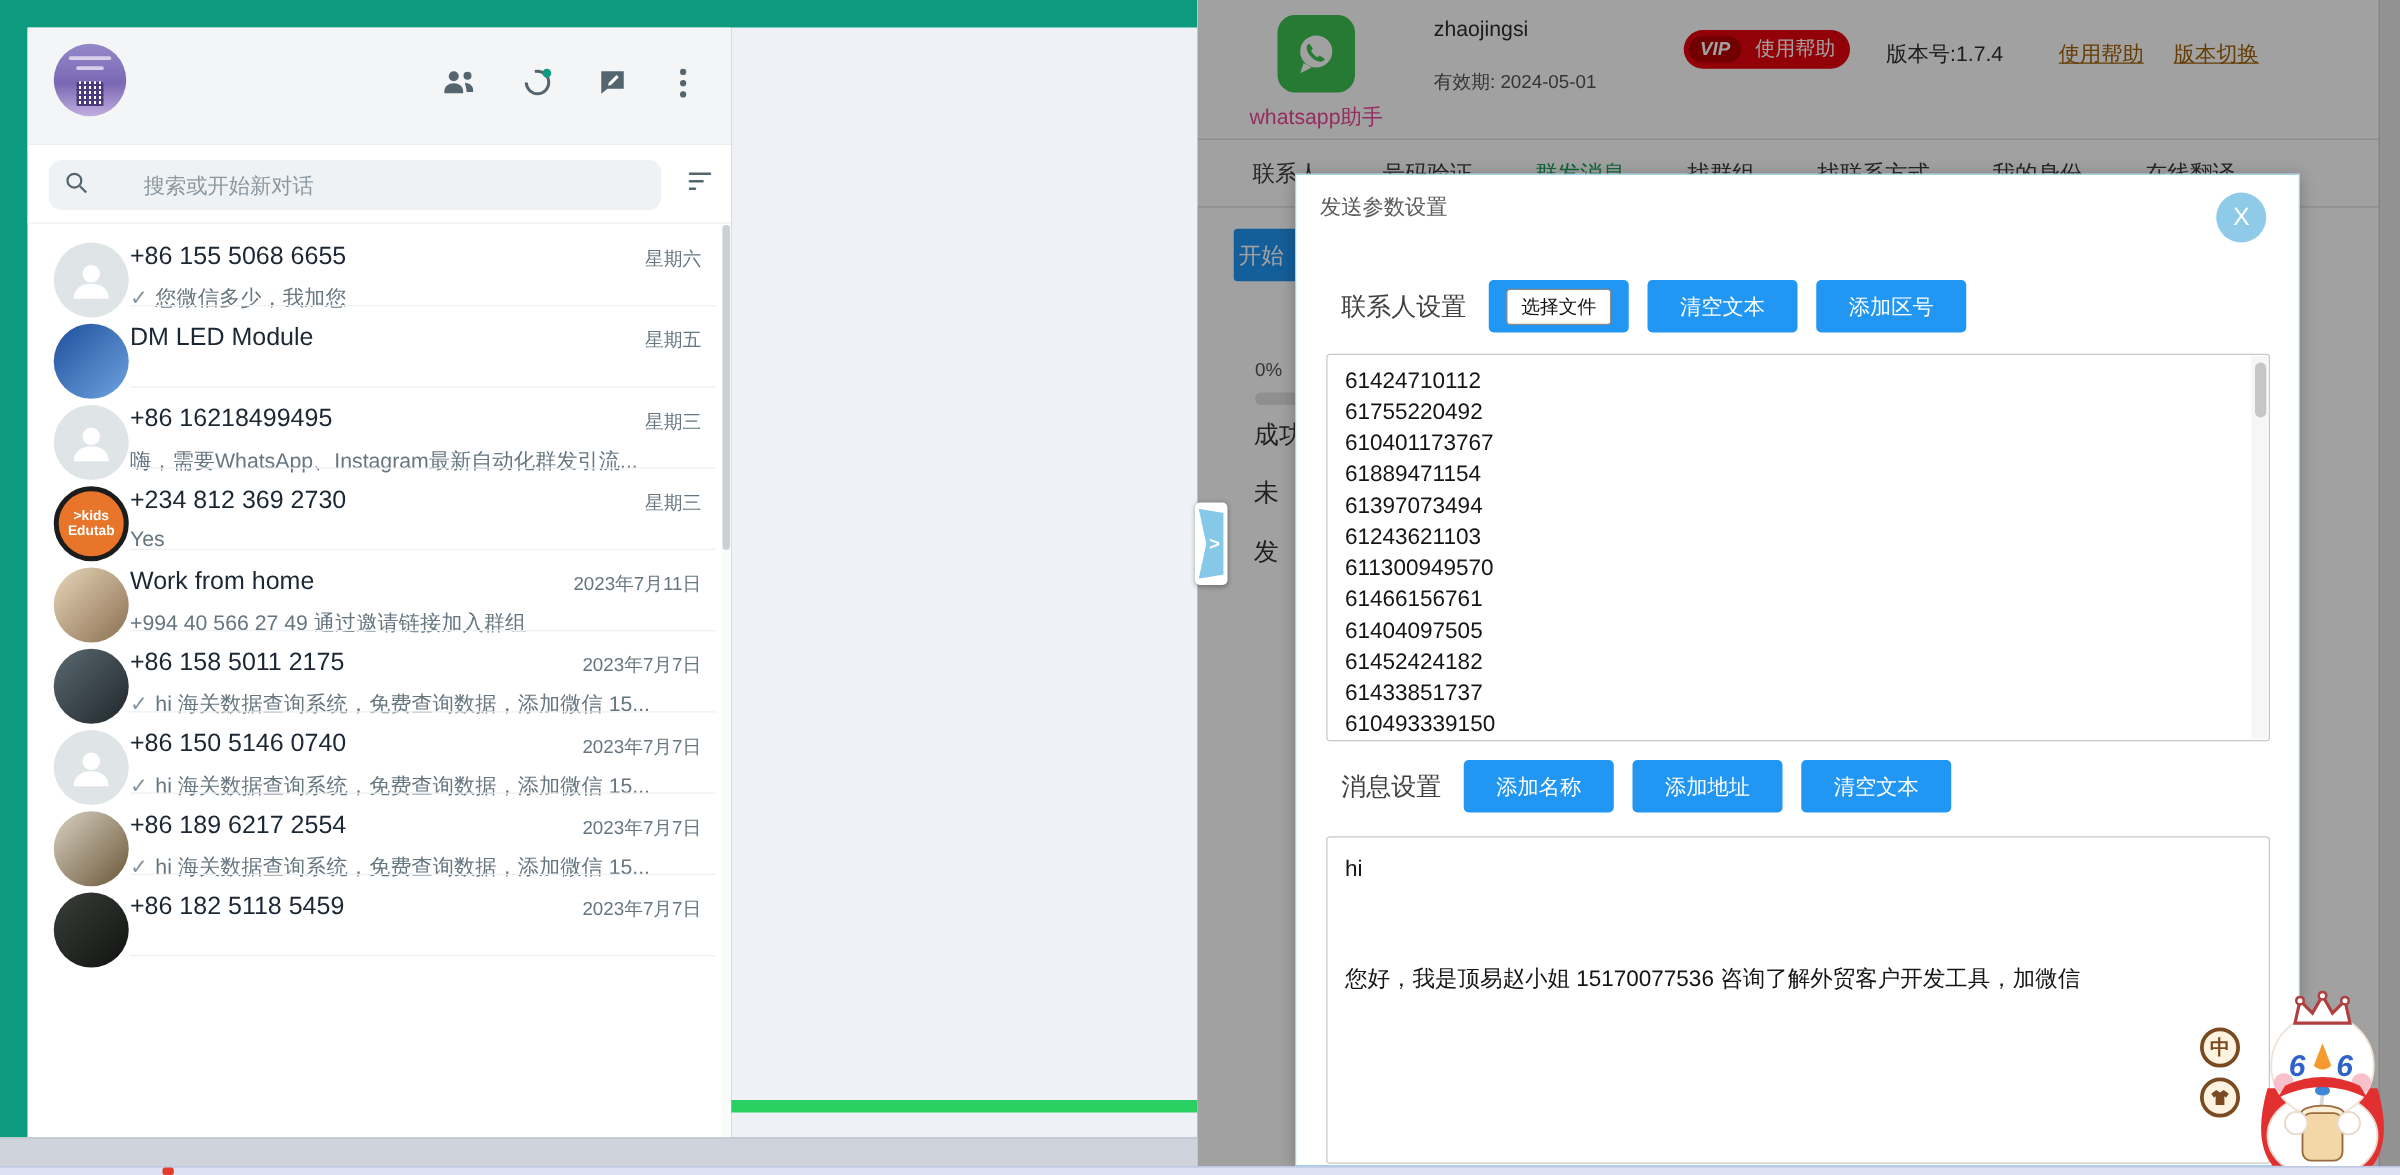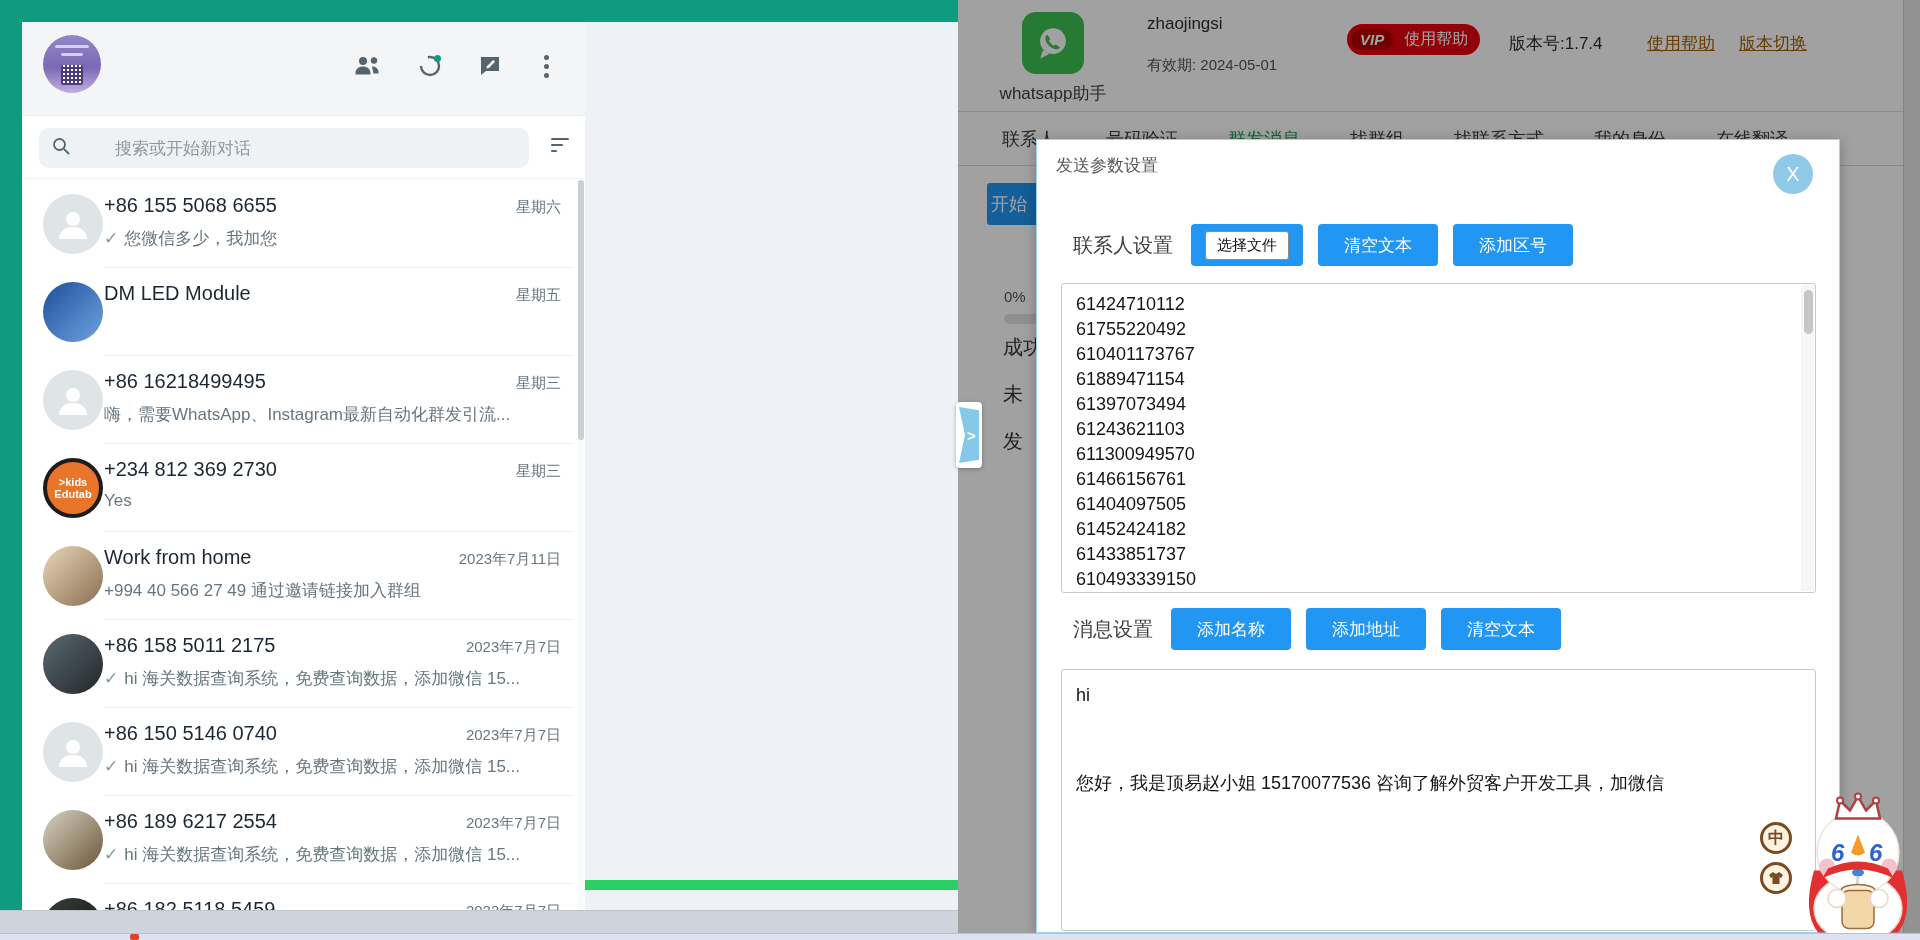--- a/index.html
+++ b/index.html
@@ -25,40 +25,40 @@
   .kebab{display:flex;flex-direction:column;gap:4px;padding:0 6px}
   .kebab i{width:5px;height:5px;border-radius:50%;background:#54656f}
   .search-row{position:relative;height:63px;background:#fff;border-bottom:1px solid #f1f1f1}
   .search-pill{position:absolute;left:17px;top:12px;width:490px;height:40px;background:#eff2f5;border-radius:10px;
     display:flex;align-items:center;padding:0 12px;gap:44px}
   .search-ph{font-size:17px;color:#8b98a1}
   .filter-ic{position:absolute;right:16px;top:22px;display:flex;flex-direction:column;gap:4px;align-items:flex-start}
   .filter-ic i{height:2px;background:#54656f;border-radius:1px;display:block}
   .filter-ic i:nth-child(1){width:18px}.filter-ic i:nth-child(2){width:12px}.filter-ic i:nth-child(3){width:6px}
   .chat-list{position:absolute;left:0;top:158px;width:555px;bottom:0;overflow:hidden}
-  .chat-row{position:relative;height:88px}
+  .chat-row{position:relative;height:65px}
   .chat-row::after{content:"";position:absolute;left:82px;right:4px;bottom:0;height:1px;background:#eef0f2}
   .chat-av{position:absolute;left:21px;top:14px;width:60px;height:60px;border-radius:50%;background:#dfe5e7;overflow:hidden;
     display:flex;align-items:center;justify-content:center;text-align:center}
   .chat-av .badge-txt{color:#fff;font-weight:bold;font-size:11px;line-height:12px}
   .chat-name{position:absolute;left:82px;top:14px;font-size:20px;color:#1b2733;max-width:330px;white-space:nowrap;overflow:hidden}
   .chat-time{position:absolute;right:16px;top:18px;font-size:15px;color:#66767f}
   .chat-prev{position:absolute;left:82px;top:47px;width:452px;font-size:17px;color:#66767f;white-space:nowrap;overflow:hidden;text-overflow:ellipsis}
   .chat-prev .check{color:#8696a0;margin-right:6px}
   .list-scroll{position:absolute;right:0;top:158px;width:8px;bottom:0;background:#fafbfb}
   .list-scroll .thumb{width:6px;margin-left:1px;height:260px;background:#ccd0d3;border-radius:3px}
   .wa-area{position:absolute;left:585px;top:22px;width:373px;height:888px;background:#eef1f5}
   .wa-strip{position:absolute;left:585px;top:880px;width:373px;height:10px;background:var(--strip-green)}
   .gray-band{position:absolute;left:0;top:910px;width:958px;height:23px;background:#cfd4dc;border-top:1px solid #bfc5cd}
 
   
   .panel{position:absolute;left:958px;top:0;width:962px;height:933px;background:#fff}
   .p-header{position:absolute;left:0;top:0;right:0;height:112px;background:#fff;border-bottom:1px solid #dcdcdc}
   .app-ic{position:absolute;left:64px;top:12px;width:62px;height:62px;border-radius:14px;background:#3fc152;display:flex;align-items:center;justify-content:center}
-  .app-name{position:absolute;left:28px;top:82px;width:134px;text-align:center;font-size:17px;color:#404040}
+  .app-name{position:absolute;left:28px;top:82px;width:134px;text-align:center;font-size:17px;color:#ec4899}
   .p-user{position:absolute;left:189px;top:14px;font-size:17px;color:#2e2e2e}
   .p-valid{position:absolute;left:189px;top:56px;font-size:15px;color:#555}
   .vip{position:absolute;left:389px;top:24px;height:31px;border-radius:16px;background:var(--vip-red);display:flex;align-items:center;padding:3px 12px 3px 4px;gap:11px}
   .vip-mark{background:#b50000;border-radius:12px;color:#fff;font-weight:bold;font-style:italic;font-size:15px;padding:2px 9px}
   .vip-level{color:#fff;font-size:16px}
   .p-ver{position:absolute;left:551px;top:32px;font-size:17px;color:#2e2e2e}
   .p-link{position:absolute;top:32px;font-size:17px;color:#a16207;text-decoration:underline;cursor:pointer}
   .p-link.help{left:689px}.p-link.switch{left:781px}
   .p-tabs{position:absolute;left:0;top:112px;right:17px;height:54px;border-bottom:1px solid #d9d9d9;
     display:flex;align-items:center;padding-left:44px;gap:50px;font-size:18px;color:#3c3c3c;background:#fff}

